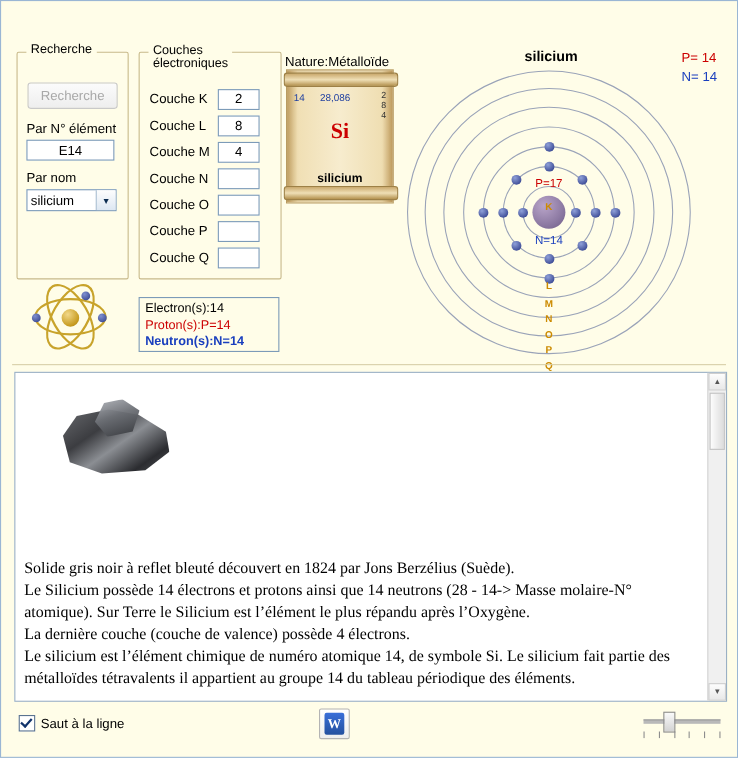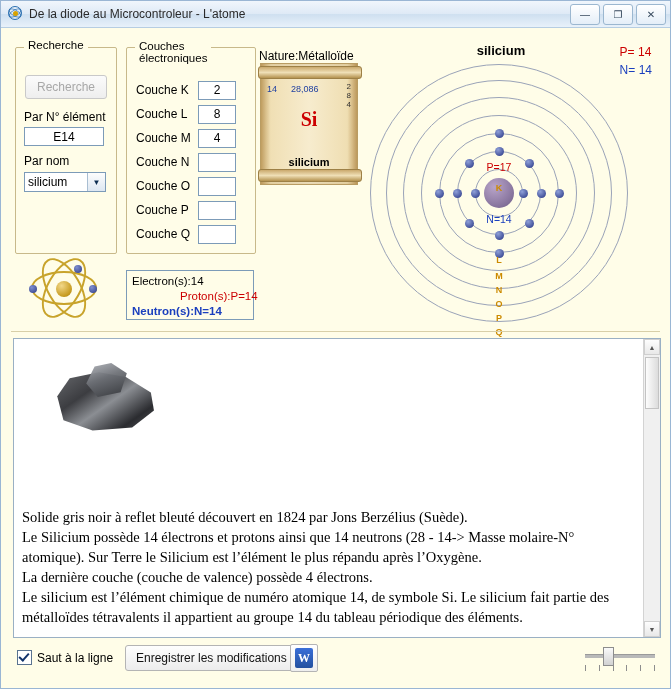--- a/index.html
+++ b/index.html
@@ -365,21 +365,21 @@
     left: 125px; top: 269px;
     width: 128px; height: 50px;
     border: 1px solid #7c9bb8;
     background: #fffde8;
     padding: 3px 5px;
     box-sizing: border-box;
     font-size: 11.5px;
     line-height: 15px;
   }
   #counts .l1 { color: #000; }
-  #counts .l2 { color: #cc0000; margin-left: 48px; }
+  #counts .l2 { color: #cc0000; }
   #counts .l3 { color: #1a3fbe; font-weight: bold; }
   
   #desc {
     position: absolute;
     left: 12px; top: 337px;
     width: 648px; height: 300px;
     background: #fff;
     border: 1px solid #9ab0c4;
     box-sizing: border-box;
   }
@@ -555,34 +555,20 @@
     left: 10px; right: 10px;
     height: 1px;
     background: #d8cfa8;
   }
 </style>
 </head>
 <body>
 
 <div class="app">
 
-  <div class="titlebar">
-    <div class="title-icon">
-      <div class="ring"></div>
-      <div class="ring ring2"></div>
-      <div class="ring ring3"></div>
-      <div class="core"></div>
-    </div>
-    <div class="title-text">De la diode au Microcontroleur - L'atome</div>
-    <div class="winbtns">
-      <div class="winbtn">—</div>
-      <div class="winbtn">❐</div>
-      <div class="winbtn">✕</div>
-    </div>
-  </div>
 
   <div class="group" id="commandes">
     <div class="legend">Recherche</div>
     <div class="btn-search">Recherche</div>
     <div class="field-label" id="lbl-par-num">Par N° élément</div>
     <div class="txtbox" id="txt-num">E14</div>
     <div class="field-label" id="lbl-par-nom">Par nom</div>
     <div class="combo">
       <div class="val">silicium</div>
       <div class="arrow">▼</div>
@@ -719,21 +705,20 @@
       <div class="thumb"></div>
       <div class="arrow down">▼</div>
     </div>
   </div>
 
   <div id="bottom">
     <div class="chk">
       <div class="box"></div>
       <span>Saut à la ligne</span>
     </div>
-    <div id="btn-save">Enregistrer les modifications</div>
     <div id="btn-word">
       <div class="wicon">W</div>
     </div>
     <div id="slider">
       <div class="track"></div>
       <div class="thumb"></div>
       <div class="ticks">
         <i></i>
           <i></i>
           <i></i>

